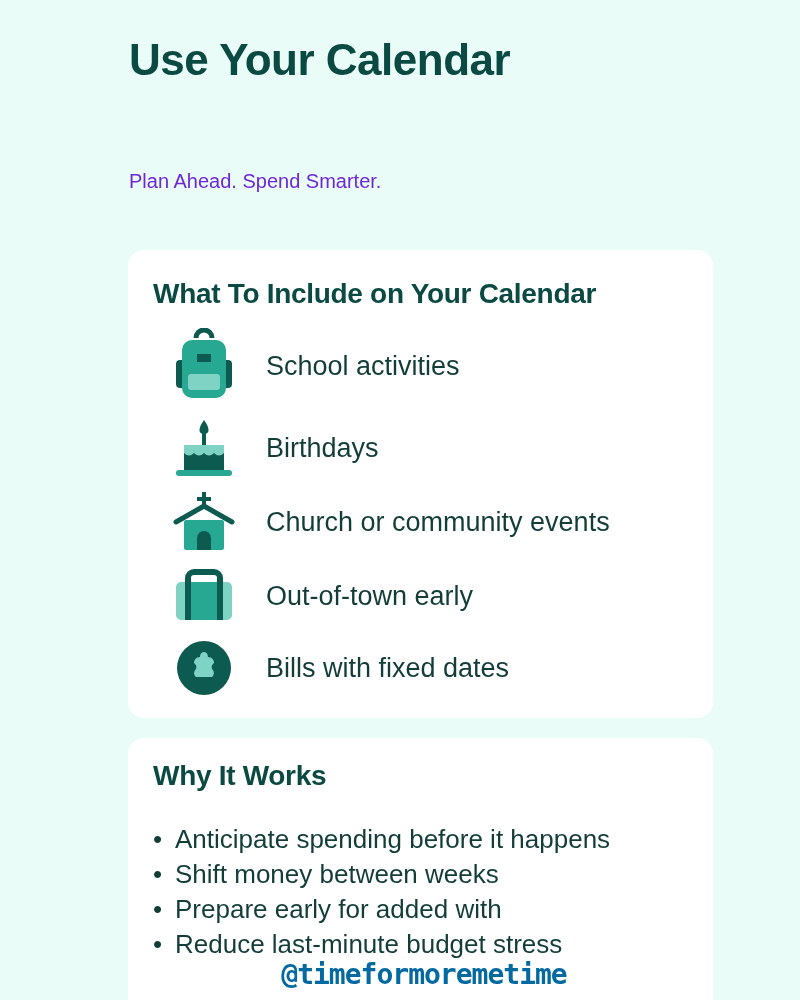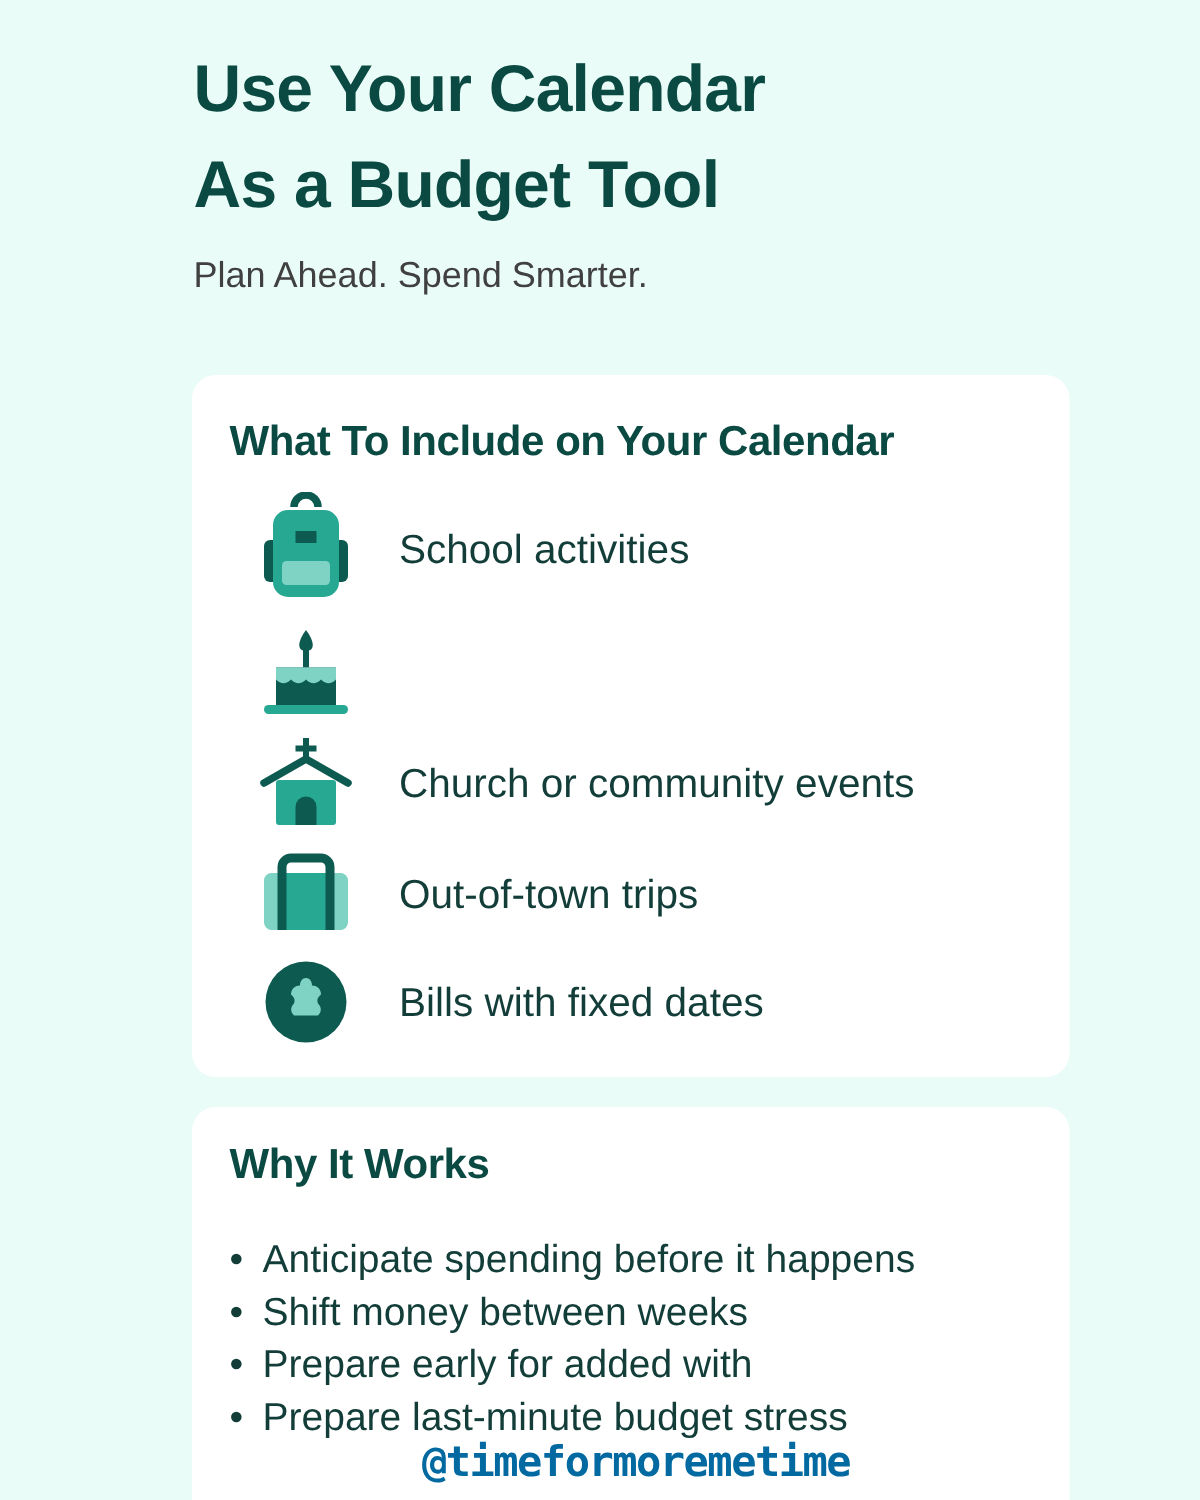--- a/index.html
+++ b/index.html
@@ -1,37 +1,36 @@
 <!DOCTYPE html>
 <html><head>
 <meta charset="utf-8">
 <style>
   * { margin:0; padding:0; box-sizing:border-box; }
   html, body { width:800px; height:1000px; overflow:hidden; }
   body { background:#eafcf7; font-family:"Liberation Sans", sans-serif; color:#0d4a43; position:relative; }
   .title { position:absolute; left:129px; top:28px; font-size:44px; font-weight:700; line-height:64px; color:#0b4a43; letter-spacing:-0.5px; }
-  .subtitle { position:absolute; left:129px; top:170px; font-size:24px; color:#404040; }
+  .subtitle { position:absolute; left:129px; top:170px; font-size:20px; color:#6d28d9; }
   .card { position:absolute; left:128px; width:585px; background:#ffffff; border-radius:16px; }
   .card1 { top:250px; height:468px; }
   .card2 { top:738px; height:272px; border-radius:16px 16px 0 0; }
   .card-title { position:absolute; left:25px; font-size:28px; font-weight:700; color:#0b4a43; letter-spacing:-0.3px; }
   .item { position:absolute; left:44px; height:64px; width:520px; display:flex; align-items:center; }
   .icon { width:64px; height:64px; display:flex; align-items:center; justify-content:center; }
   .item-label { position:absolute; left:94px; font-size:27px; color:#123d38; white-space:nowrap; }
   .bullets { position:absolute; left:25px; top:84px; list-style:none; }
   .bullets li { font-size:26px; line-height:35px; color:#123d38; white-space:nowrap; }
   .bullets li::before { content:"•"; display:inline-block; width:22px; }
   .handle { position:absolute; left:0; width:800px; top:958px; text-align:center; font-size:28px; font-weight:700; color:#0369a1; font-family:"DejaVu Sans Mono", monospace; letter-spacing:-1px;margin-left:24px; }
 </style>
 </head>
 <body>
 
 <div class="title">
   <div>Use Your Calendar</div>
-  <div>As a Budget Tool</div>
 </div>
 <div class="subtitle">Plan Ahead. Spend Smarter.</div>
 
 <div class="card card1">
   <div class="card-title" style="top:28px;">What To Include on Your Calendar</div>
 
   <div class="item" style="top:84px;">
     <span class="icon">
       <svg width="64" height="76" viewBox="0 0 64 76">
         <path d="M24 10 a8 8 0 0 1 16 0" stroke="#0d5a50" stroke-width="5" fill="none"></path>
@@ -48,20 +47,21 @@
   <div class="item" style="top:166px;">
     <span class="icon">
       <svg width="64" height="64" viewBox="0 0 64 64">
         <path d="M32 4 C26 12 26 18 32 18 C38 18 38 12 32 4Z" fill="#0d5a50"></path>
         <rect x="30" y="17" width="4" height="12" fill="#0d5a50"></rect>
         <rect x="12" y="29" width="40" height="26" fill="#0d5a50"></rect>
         <path d="M12 29 h40 v8 q-5 5 -10 0 q-5 5 -10 0 q-5 5 -10 0 q-5 5 -10 0Z" fill="#7fd3c4"></path>
         <rect x="4" y="54" width="56" height="6" rx="3" fill="#26a893"></rect>
       </svg>
     </span>
+    <span class="item-label">Birthdays</span>
   </div>
 
   <div class="item" style="top:240px;">
     <span class="icon">
       <svg width="64" height="64" viewBox="0 0 64 64">
         <rect x="30" y="2" width="4" height="16" fill="#0d5a50"></rect>
         <rect x="25" y="7" width="14" height="4" fill="#0d5a50"></rect>
         <rect x="12" y="30" width="40" height="30" rx="2" fill="#26a893"></rect>
         <path d="M4 32 L32 16 L60 32" stroke="#0d5a50" stroke-width="5" fill="none" stroke-linejoin="round" stroke-linecap="round"></path>
         <path d="M25 60 v-12 a7 7 0 0 1 14 0 v12Z" fill="#0d5a50"></path>
@@ -71,37 +71,37 @@
   </div>
 
   <div class="item" style="top:314px;">
     <span class="icon">
       <svg width="64" height="64" viewBox="0 0 64 64">
         <rect x="4" y="18" width="56" height="38" rx="5" fill="#7fd3c4"></rect>
         <rect x="14" y="18" width="36" height="38" fill="#26a893"></rect>
         <path d="M16 56 V14 a6 6 0 0 1 6 -6 h20 a6 6 0 0 1 6 6 V56" stroke="#0d5a50" stroke-width="6" fill="none"></path>
       </svg>
     </span>
-    <span class="item-label">Out-of-town trips</span>
+    <span class="item-label">Out-of-town early</span>
   </div>
 
   <div class="item" style="top:386px;">
     <span class="icon">
       <svg width="64" height="64" viewBox="0 0 64 64">
         <circle cx="32" cy="32" r="27" fill="#0d5a50"></circle>
         <path d="M32 16 c3 0 4 3 4 5 c4 0 6 3 6 6 c-2 2 -3 3 -2 6 c2 2 3 5 0 8 h-16 c-3 -3 -2 -6 0 -8 c1 -3 0 -4 -2 -6 c0 -3 2 -6 6 -6 c0 -2 1 -5 4 -5Z" fill="#7fd3c4"></path>
       </svg>
     </span>
     <span class="item-label">Bills with fixed dates</span>
   </div>
 </div>
 
 <div class="card card2">
   <div class="card-title" style="top:22px;">Why It Works</div>
   <ul class="bullets">
     <li>Anticipate spending before it happens</li>
     <li>Shift money between weeks</li>
     <li>Prepare early for added with</li>
-    <li>Prepare last-minute budget stress</li>
+    <li>Reduce last-minute budget stress</li>
   </ul>
 </div>
 
 <div class="handle">@timeformoremetime</div>
 
 </body></html>

